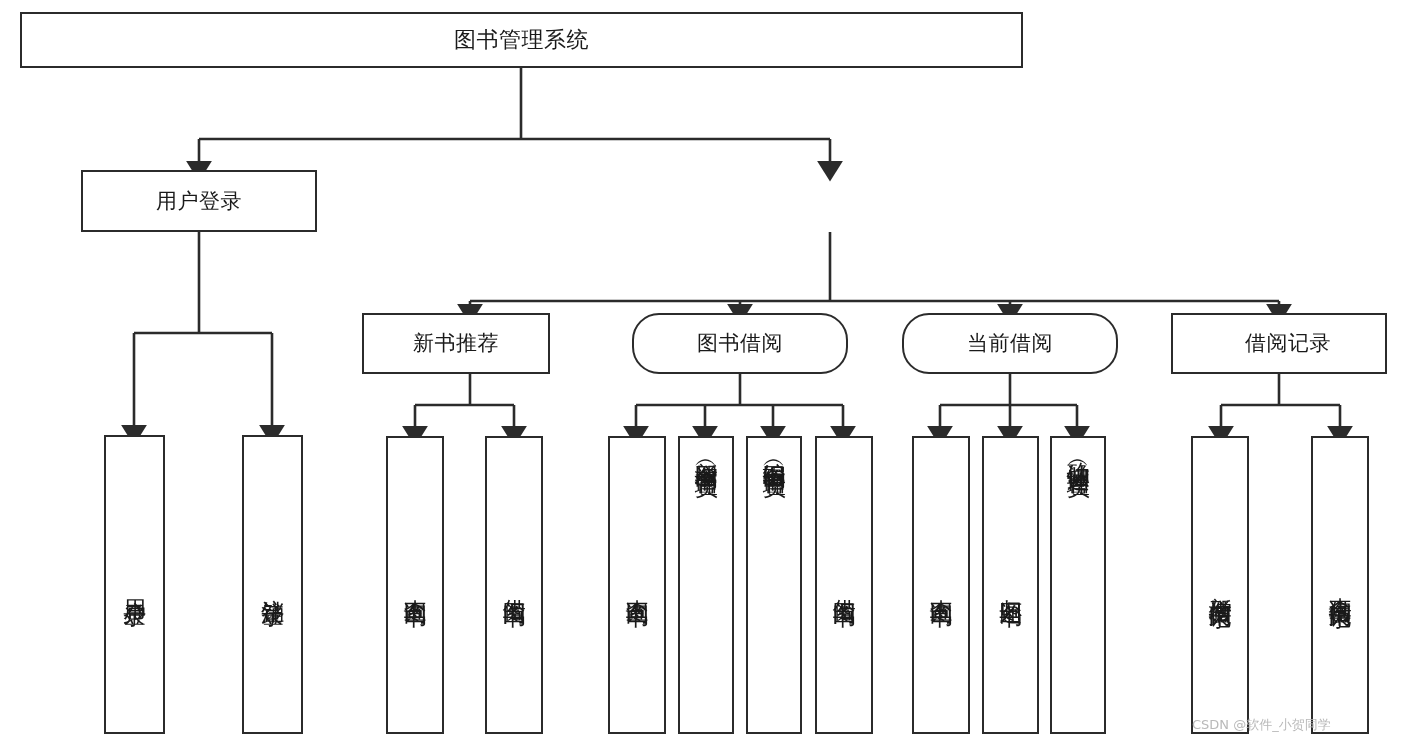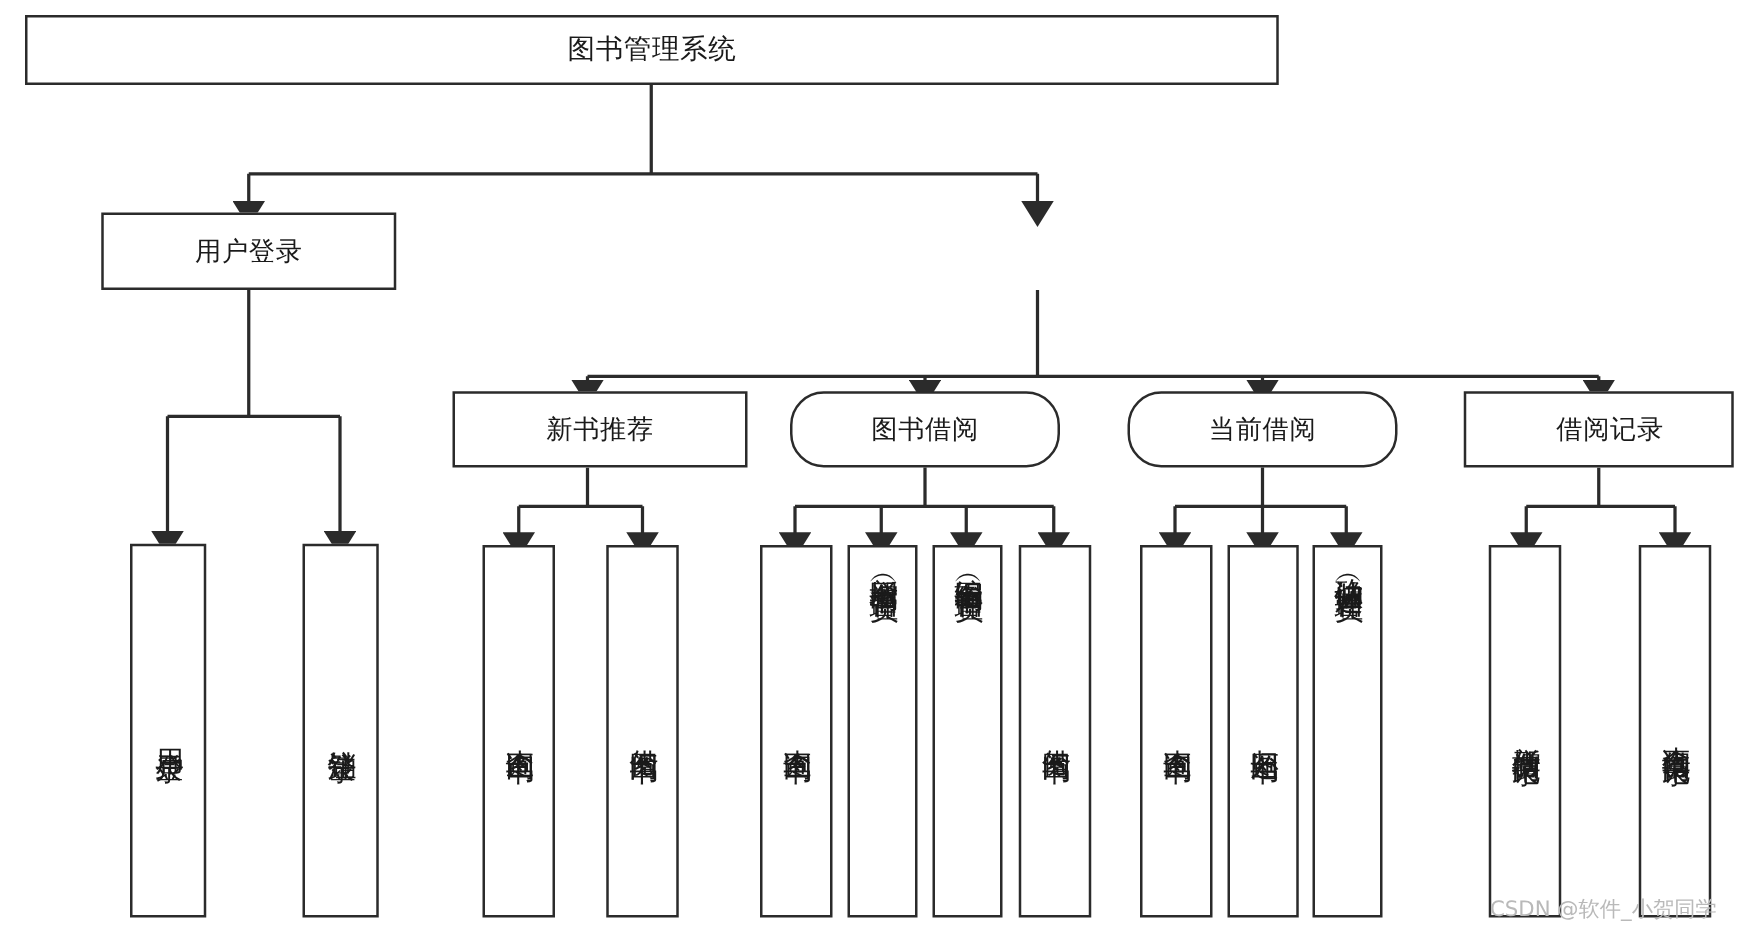--- a/index.html
+++ b/index.html
@@ -67,21 +67,21 @@
     white-space: nowrap;
   }
   .node.vert.centered {
     align-items: center;
     padding-top: 0;
   }
   #watermark {
     position: absolute;
     left: 1192px;
     top: 716px;
-    font-size: 17px;
+    font-size: 13px;
     color: #b9b9b9;
     white-space: nowrap;
     z-index: 5;
     font-family: "DejaVu Sans", "Liberation Sans", sans-serif;
   }
 </style>
 </head>
 <body>
 
 <div id="diagram-root">
@@ -138,21 +138,21 @@
 
   <div class="node horiz root" style="left:20px; top:12px; width:1003px; height:56px;">
     <span class="node-label">图书管理系统</span>
   </div>
 
   <div class="node horiz" style="left:81px; top:170px; width:236px; height:62px;">
     <span class="node-label">用户登录</span>
   </div>
 
 
-  <div class="node horiz" style="left:362px; top:313px; width:236px; height:61px;align-items:center;">
+  <div class="node horiz" style="left:362px; top:313px; width:188px; height:61px;align-items:center;">
     <span class="node-label">新书推荐</span>
   </div>
 
   <div class="node horiz" style="left:632px; top:313px; width:216px; height:61px;border-radius:27px;">
     <span class="node-label">图书借阅</span>
   </div>
 
   <div class="node horiz" style="left:902px; top:313px; width:216px; height:61px;border-radius:27px;">
     <span class="node-label">当前借阅</span>
   </div>

